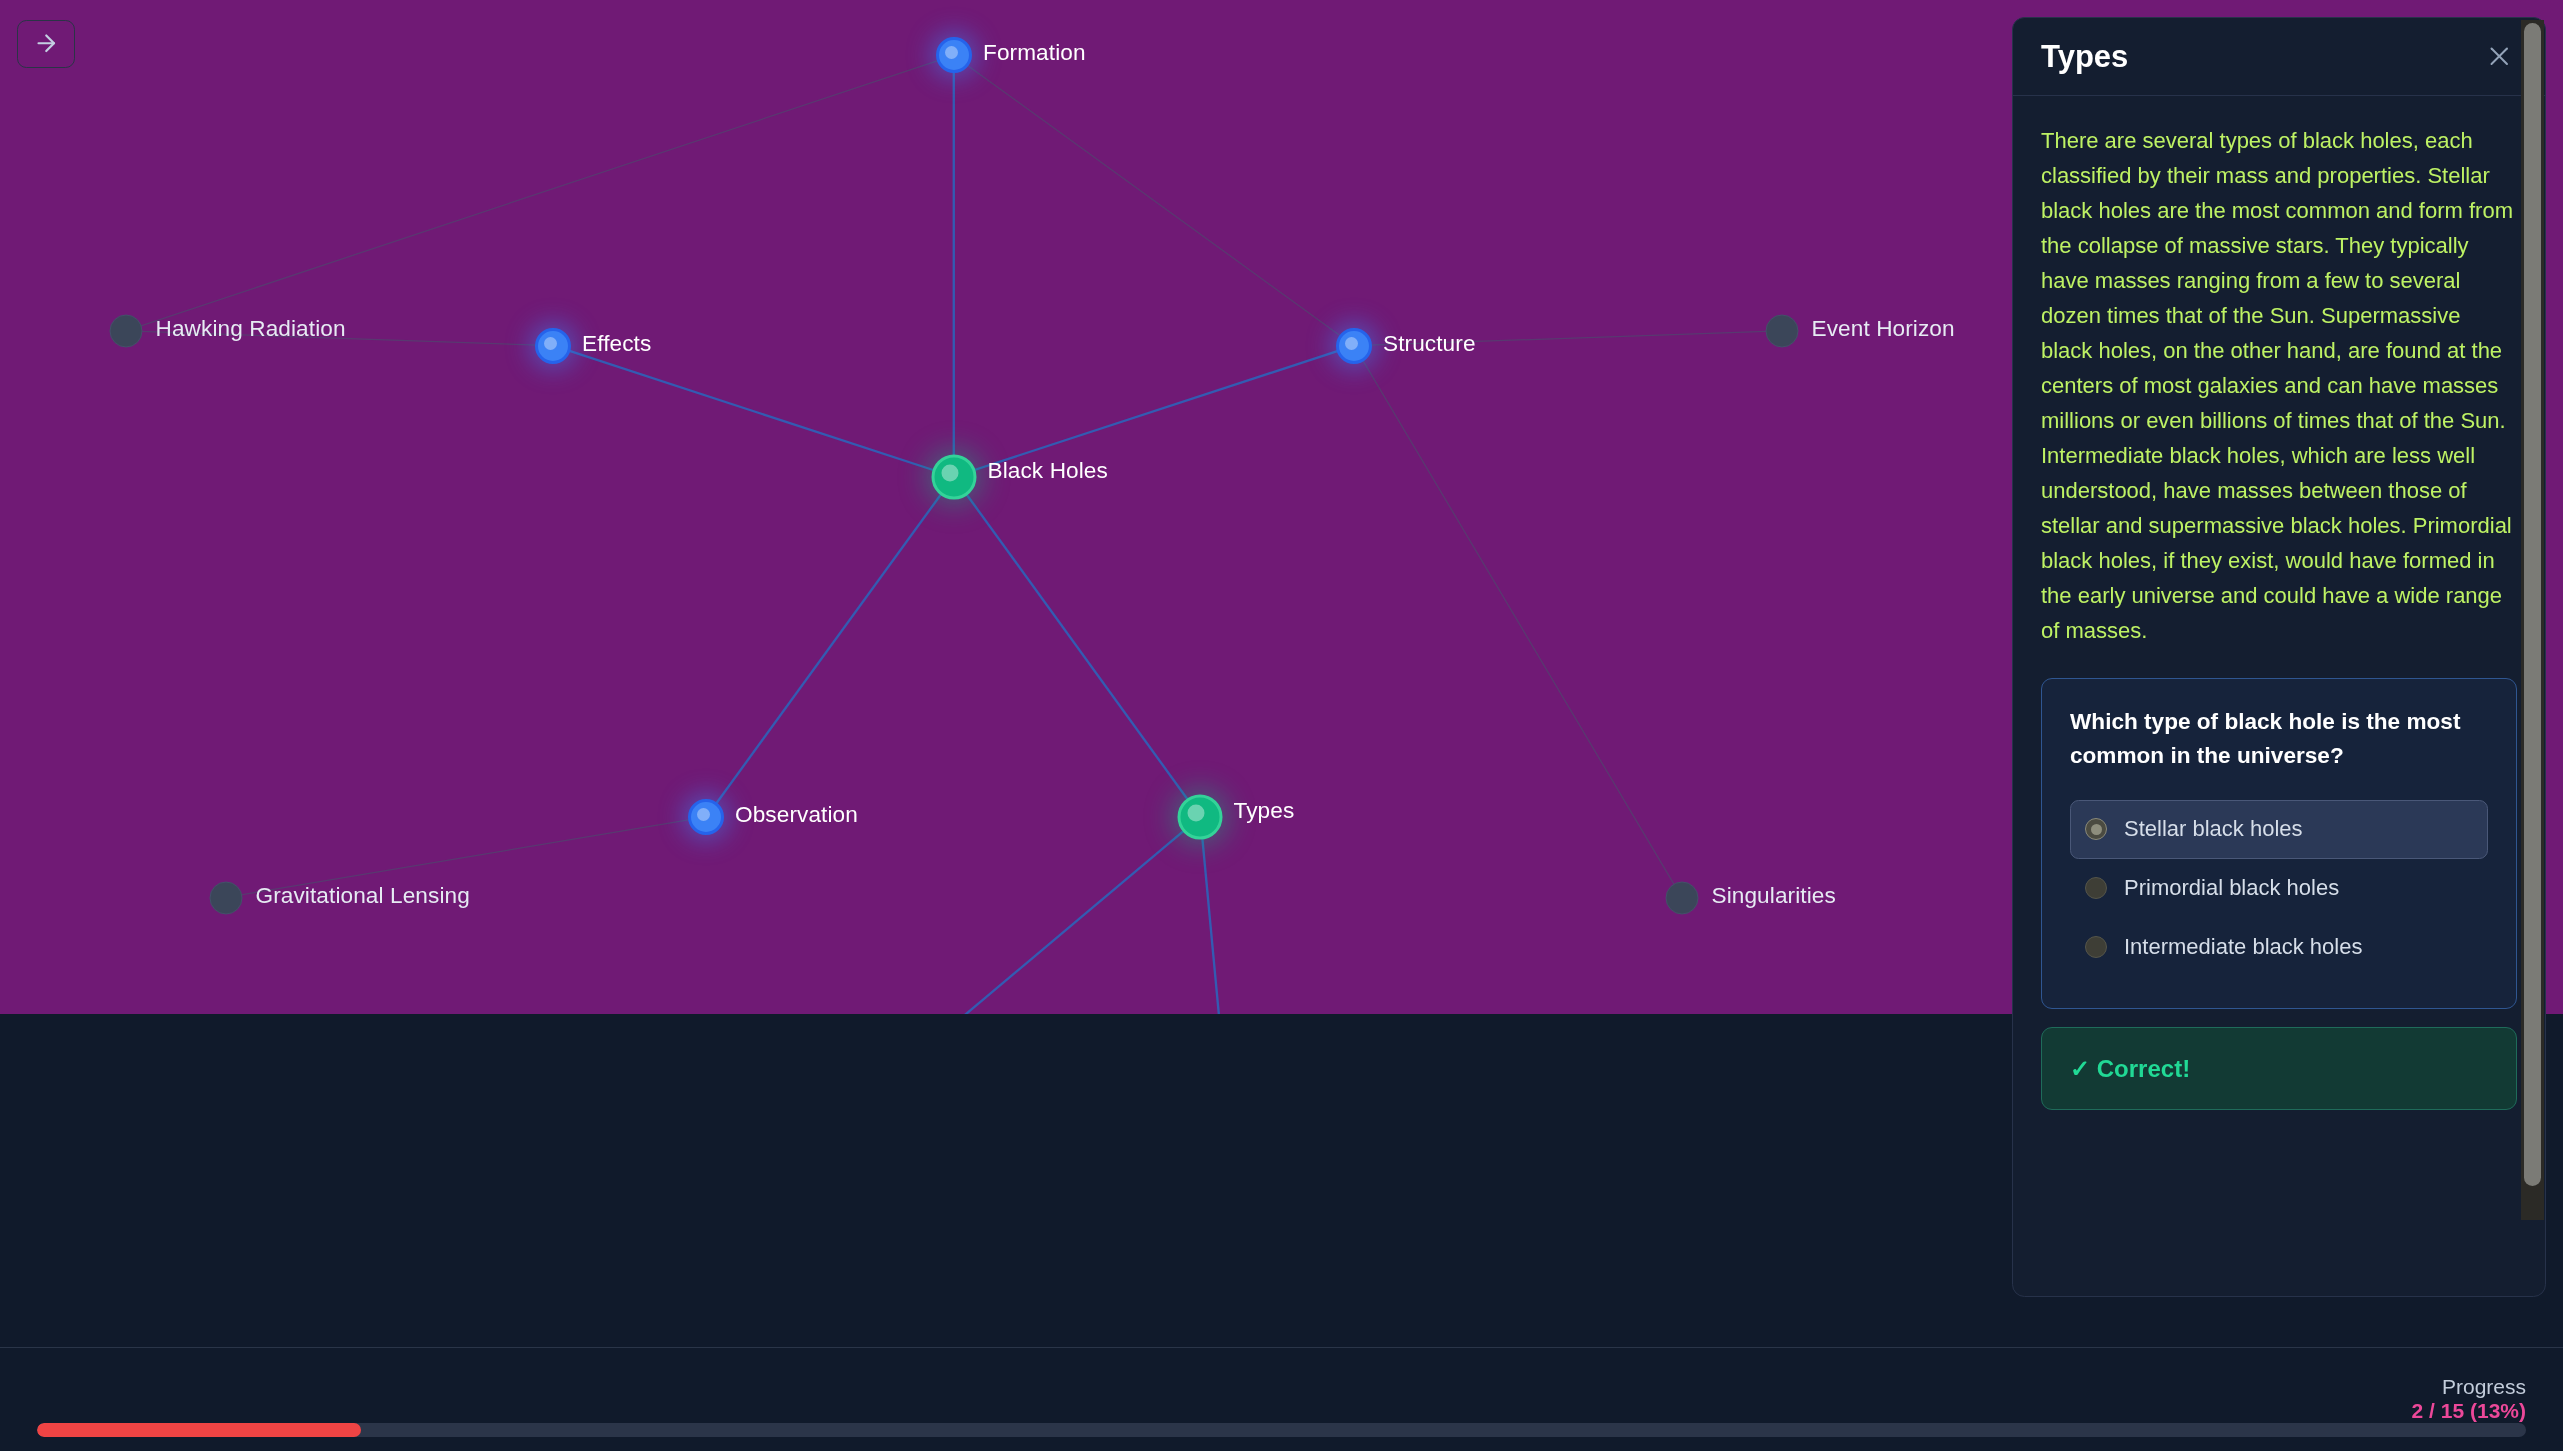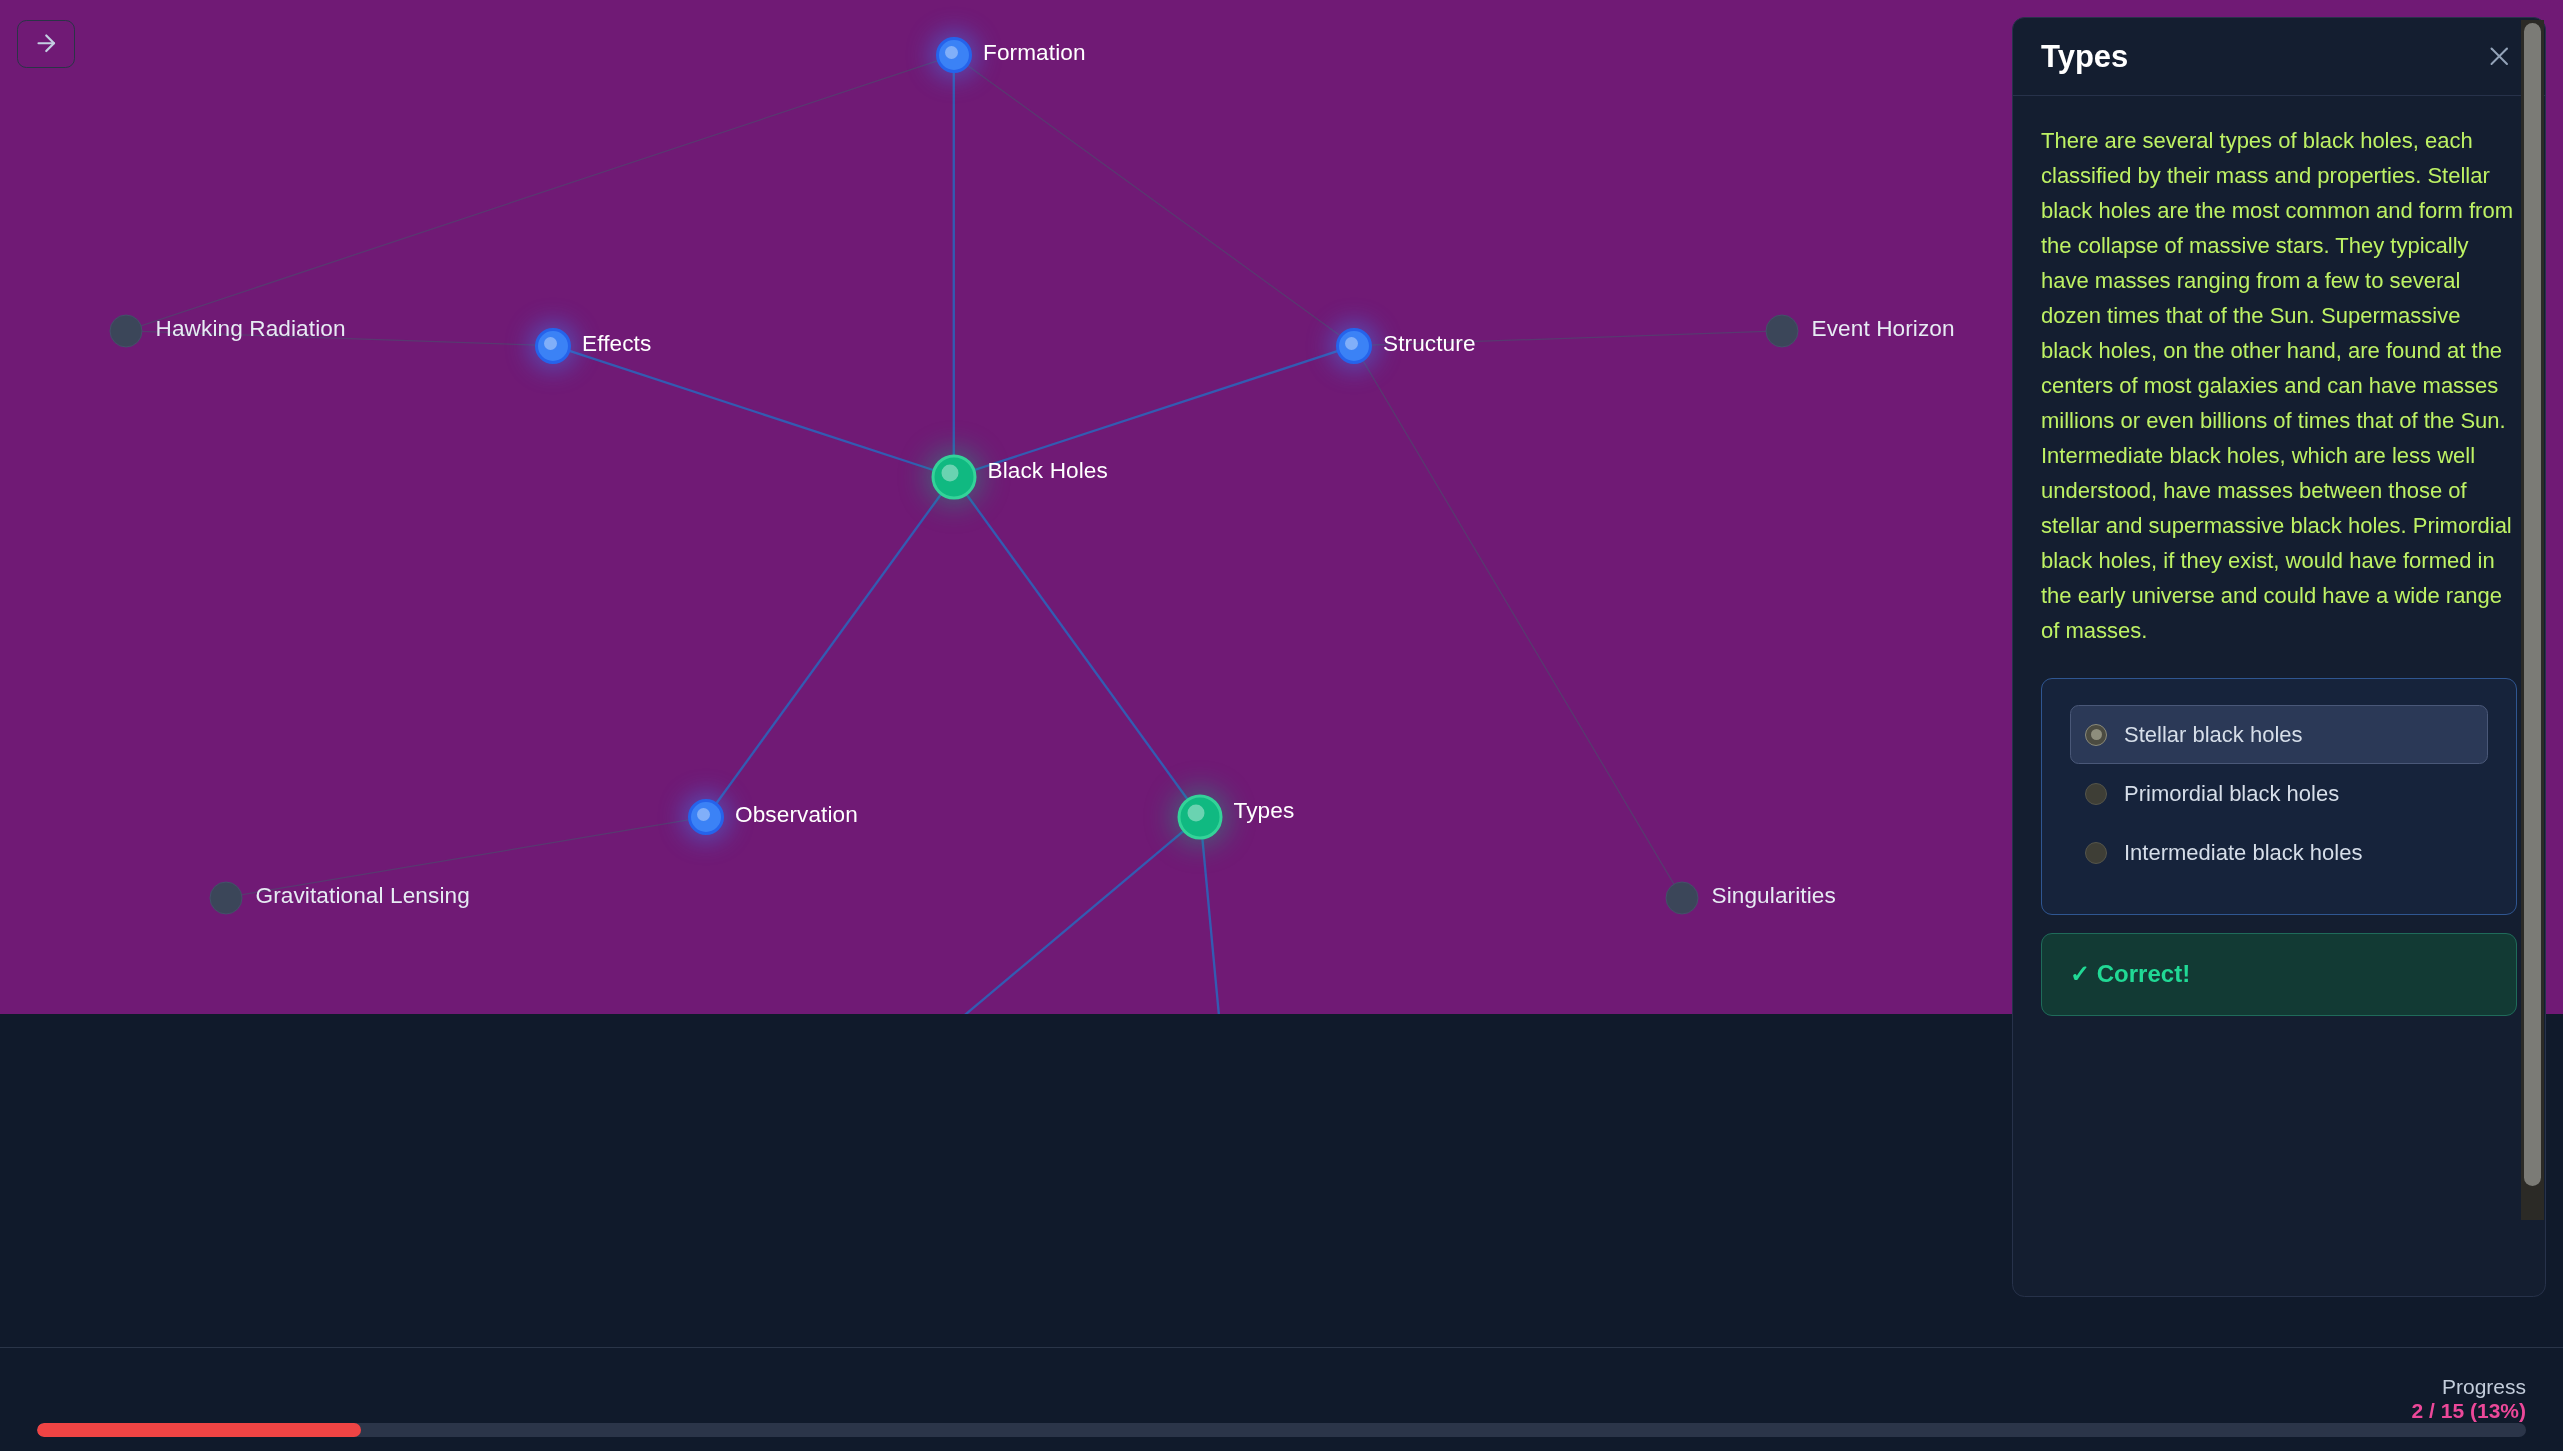--- a/index.html
+++ b/index.html
@@ -259,20 +259,21 @@
             <line x1="5" y1="5" x2="19" y2="19"></line>
             <line x1="19" y1="5" x2="5" y2="19"></line>
           </svg>
         </span>
       </div>
     </div>
     <div class="panel-body">
       <div class="panel-desc">There are several types of black holes, each classified by their mass and properties. Stellar black holes are the most common and form from the collapse of massive stars. They typically have masses ranging from a few to several dozen times that of the Sun. Supermassive black holes, on the other hand, are found at the centers of most galaxies and can have masses millions or even billions of times that of the Sun. Intermediate black holes, which are less well understood, have masses between those of stellar and supermassive black holes. Primordial black holes, if they exist, would have formed in the early universe and could have a wide range of masses.</div>
 
       <div class="quiz-card">
+        <div class="quiz-question">Which type of black hole is the most common in the universe?</div>
         <div id="quiz-options">
             <div class="quiz-option selected">
               <span class="radio"></span>
               <span class="opt-label">Stellar black holes</span>
             </div>
             <div class="quiz-option">
               <span class="radio"></span>
               <span class="opt-label">Primordial black holes</span>
             </div>
             <div class="quiz-option">

